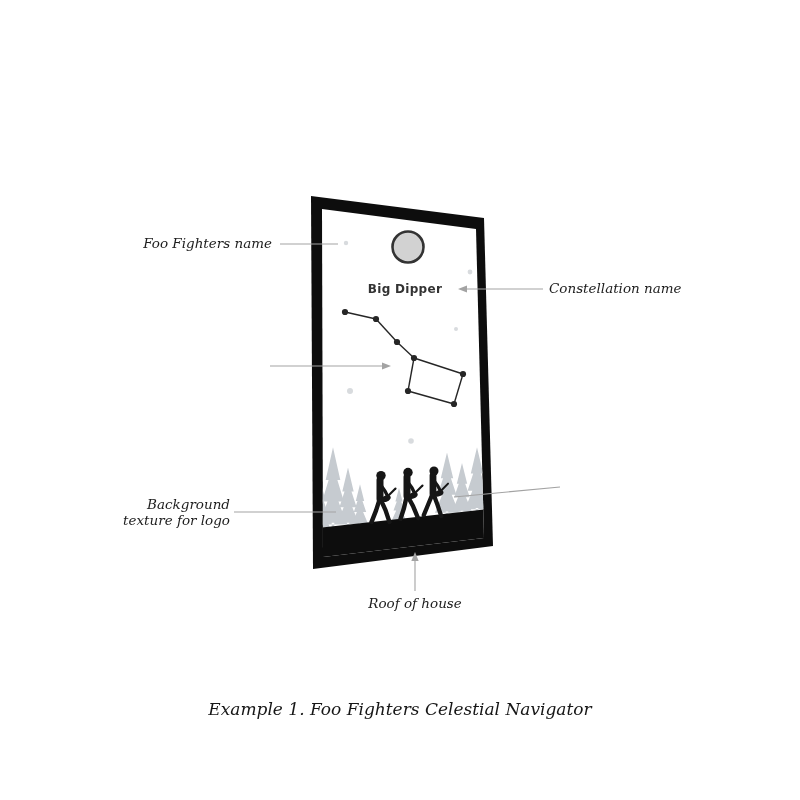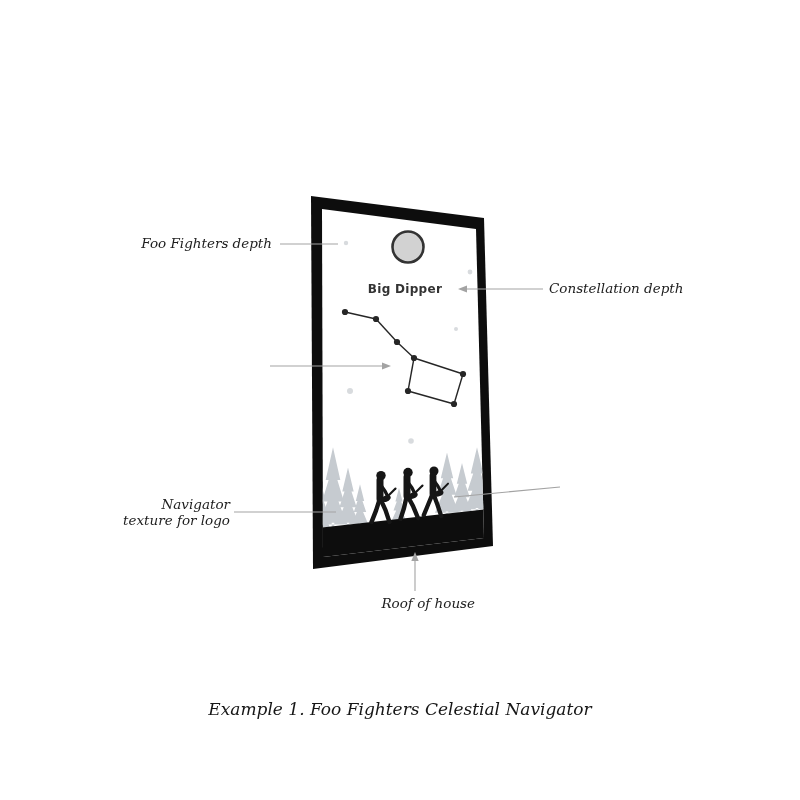--- a/index.html
+++ b/index.html
@@ -5,21 +5,21 @@
   html,body{margin:0;padding:0;background:#ffffff;}
   .canvas{position:relative;width:800px;height:800px;background:#ffffff;overflow:hidden;}
   .canvas > svg{position:absolute;left:0;top:0;}
   .label{
     position:absolute;
     font:italic 13.5px/1.18 "DejaVu Serif","Liberation Serif",serif;
     color:#1d1d1d;
   }
   .label .ln{display:block;white-space:nowrap;}
   .t-right{text-align:right;}
-  .t-center{text-align:right;}
+  .t-center{text-align:center;}
   .caption{
     position:absolute;left:0;right:0;
     text-align:center;
     font:italic 17px/1.25 "DejaVu Serif","Liberation Serif",serif;
     color:#161616;
   }
   .conn{stroke-width:1.1;}
 </style>
 </head>
 <body>
@@ -123,31 +123,31 @@
       <line class="conn" x1="560" y1="487" x2="454" y2="497" stroke="#a3a3a3"></line>
 
       <line class="conn" x1="234" y1="512" x2="336" y2="512" stroke="#a3a3a3"></line>
 
       <line class="conn" x1="415" y1="591" x2="415" y2="560" stroke="#a3a3a3"></line>
       <polygon points="415,552 411.3,561 418.7,561" fill="#a3a3a3"></polygon>
     </g>
   </svg>
 
   <div class="label t-right" style="right:528px;top:236px">
-    <span class="ln">Foo Fighters depth</span>
+    <span class="ln">Foo Fighters name</span>
   </div>
 
   <div class="label" style="left:549px;top:281px">
-    <span class="ln">Constellation depth</span>
+    <span class="ln">Constellation name</span>
   </div>
 
 
 
   <div class="label t-right" style="right:570px;top:497px">
-    <span class="ln">Navigator</span>
+    <span class="ln">Background</span>
     <span class="ln">texture for logo</span>
   </div>
 
   <div class="label t-center" style="left:355px;top:596px;width:120px">
     <span class="ln">Roof of house</span>
   </div>
 
   <div class="caption" style="top:699px">Example 1. Foo Fighters Celestial Navigator</div>
 </div>
 

